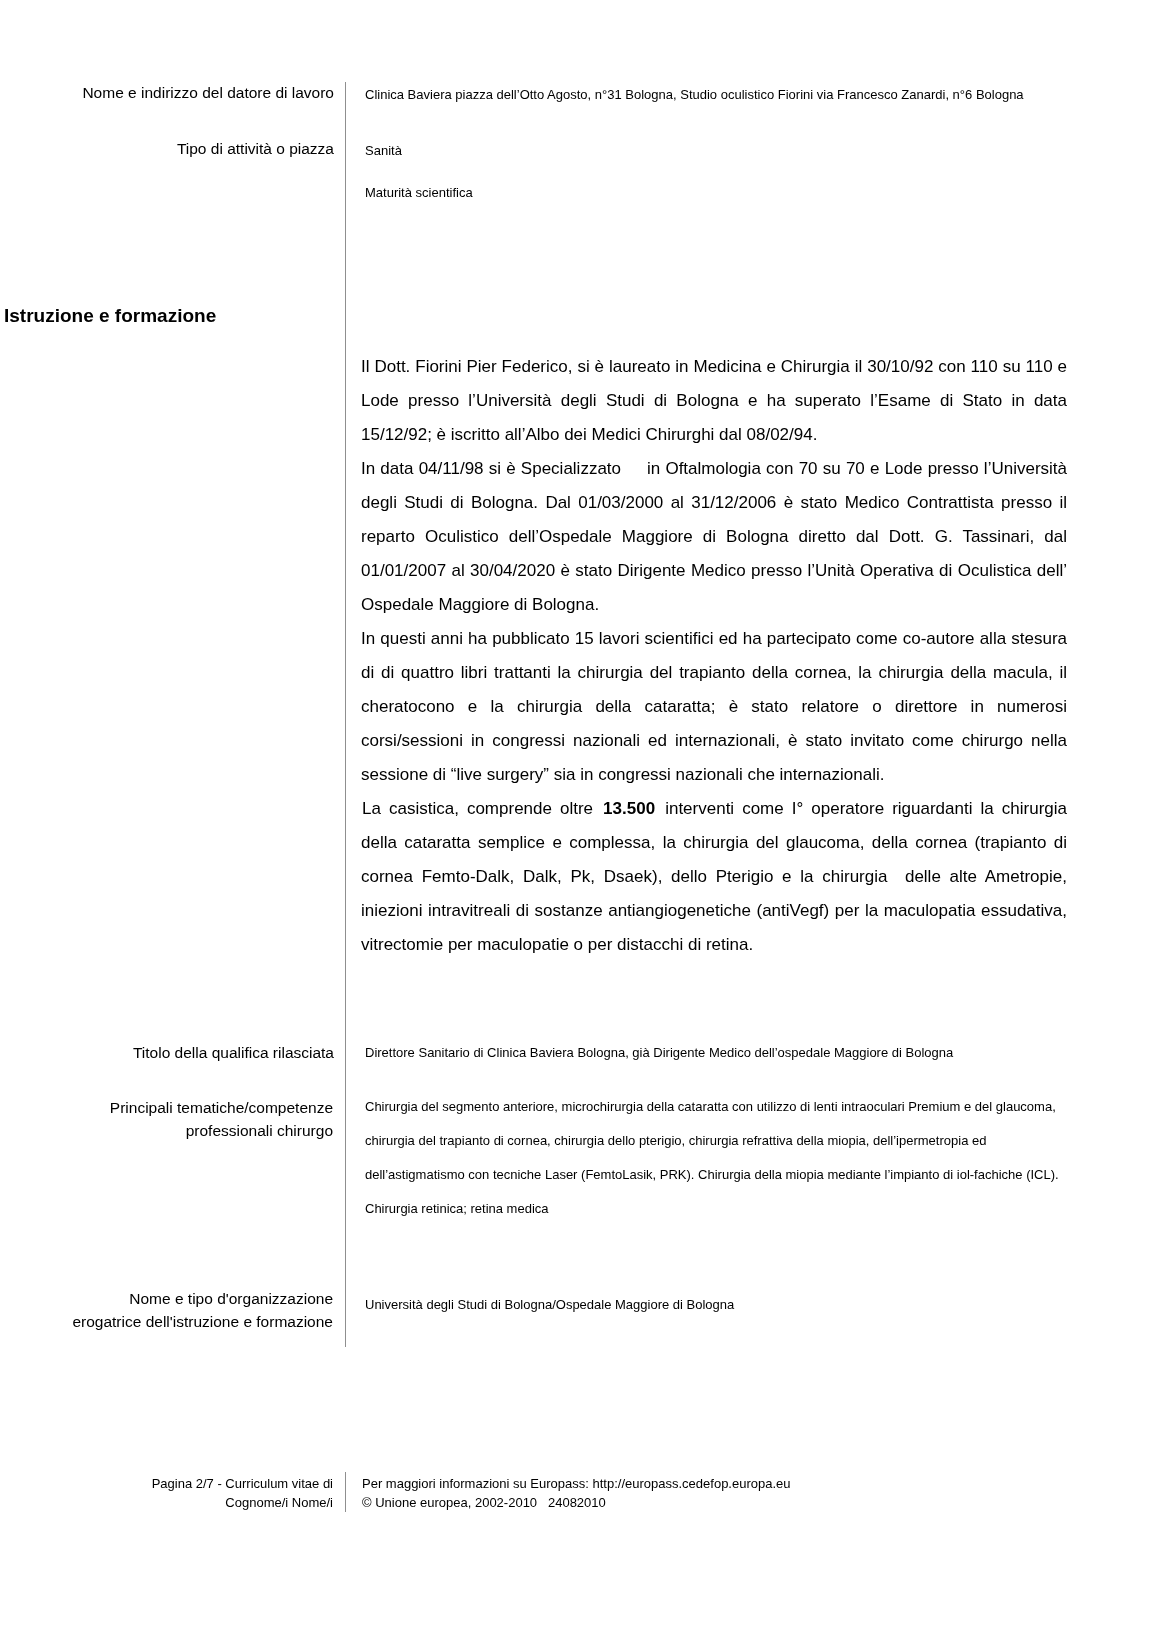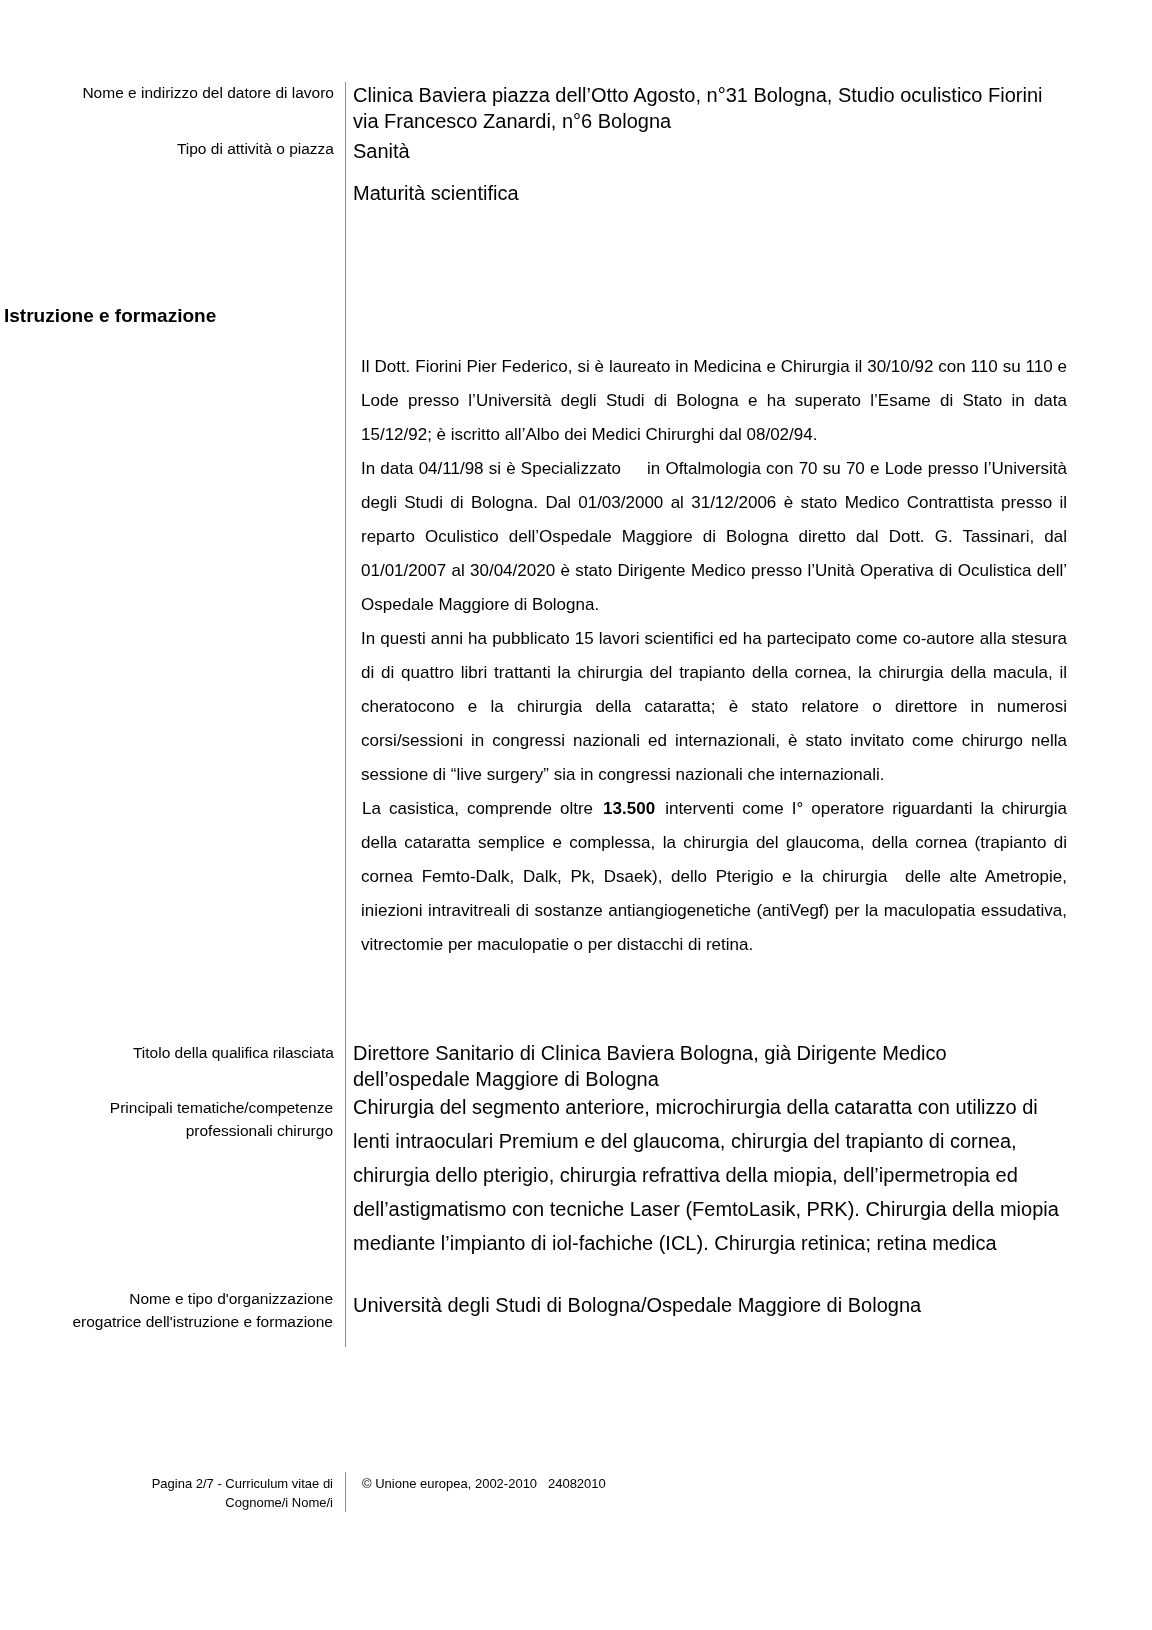--- a/index.html
+++ b/index.html
@@ -28,23 +28,23 @@
     position: absolute;
     left: 0;
     width: 330px;
     text-align: right;
     font-size: 15.5px;
     line-height: 22px;
     color: #000000;
   }
   .content {
     position: absolute;
-    left: 349px;
+    left: 361px;
     width: 706px;
-    font-size: 20px;
+    font-size: 13px;
     line-height: 26px;
     color: #000000;
   }
   .heading {
     position: absolute;
     left: 0;
     width: 330px;
     text-align: left;
     font-weight: bold;
     font-size: 19px;
@@ -120,16 +120,17 @@
     <div>Nome e tipo d'organizzazione</div>
     <div>erogatrice dell'istruzione e formazione</div>
   </div>
   <div class="content" style="top:1288px">Università degli Studi di Bologna/Ospedale Maggiore di Bologna</div>
 
   <div class="footer-left" style="top:1470px">
     <div>Pagina 2/7 - Curriculum vitae di</div>
     <div>Cognome/i Nome/i</div>
   </div>
   <div class="footer-right" style="top:1470px">
+    <div>Per maggiori informazioni su Europass: http://europass.cedefop.europa.eu</div>
     <div>© Unione europea, 2002-2010&nbsp;&nbsp;&nbsp;24082010</div>
   </div>
 
 </div>
 
 </body></html>

